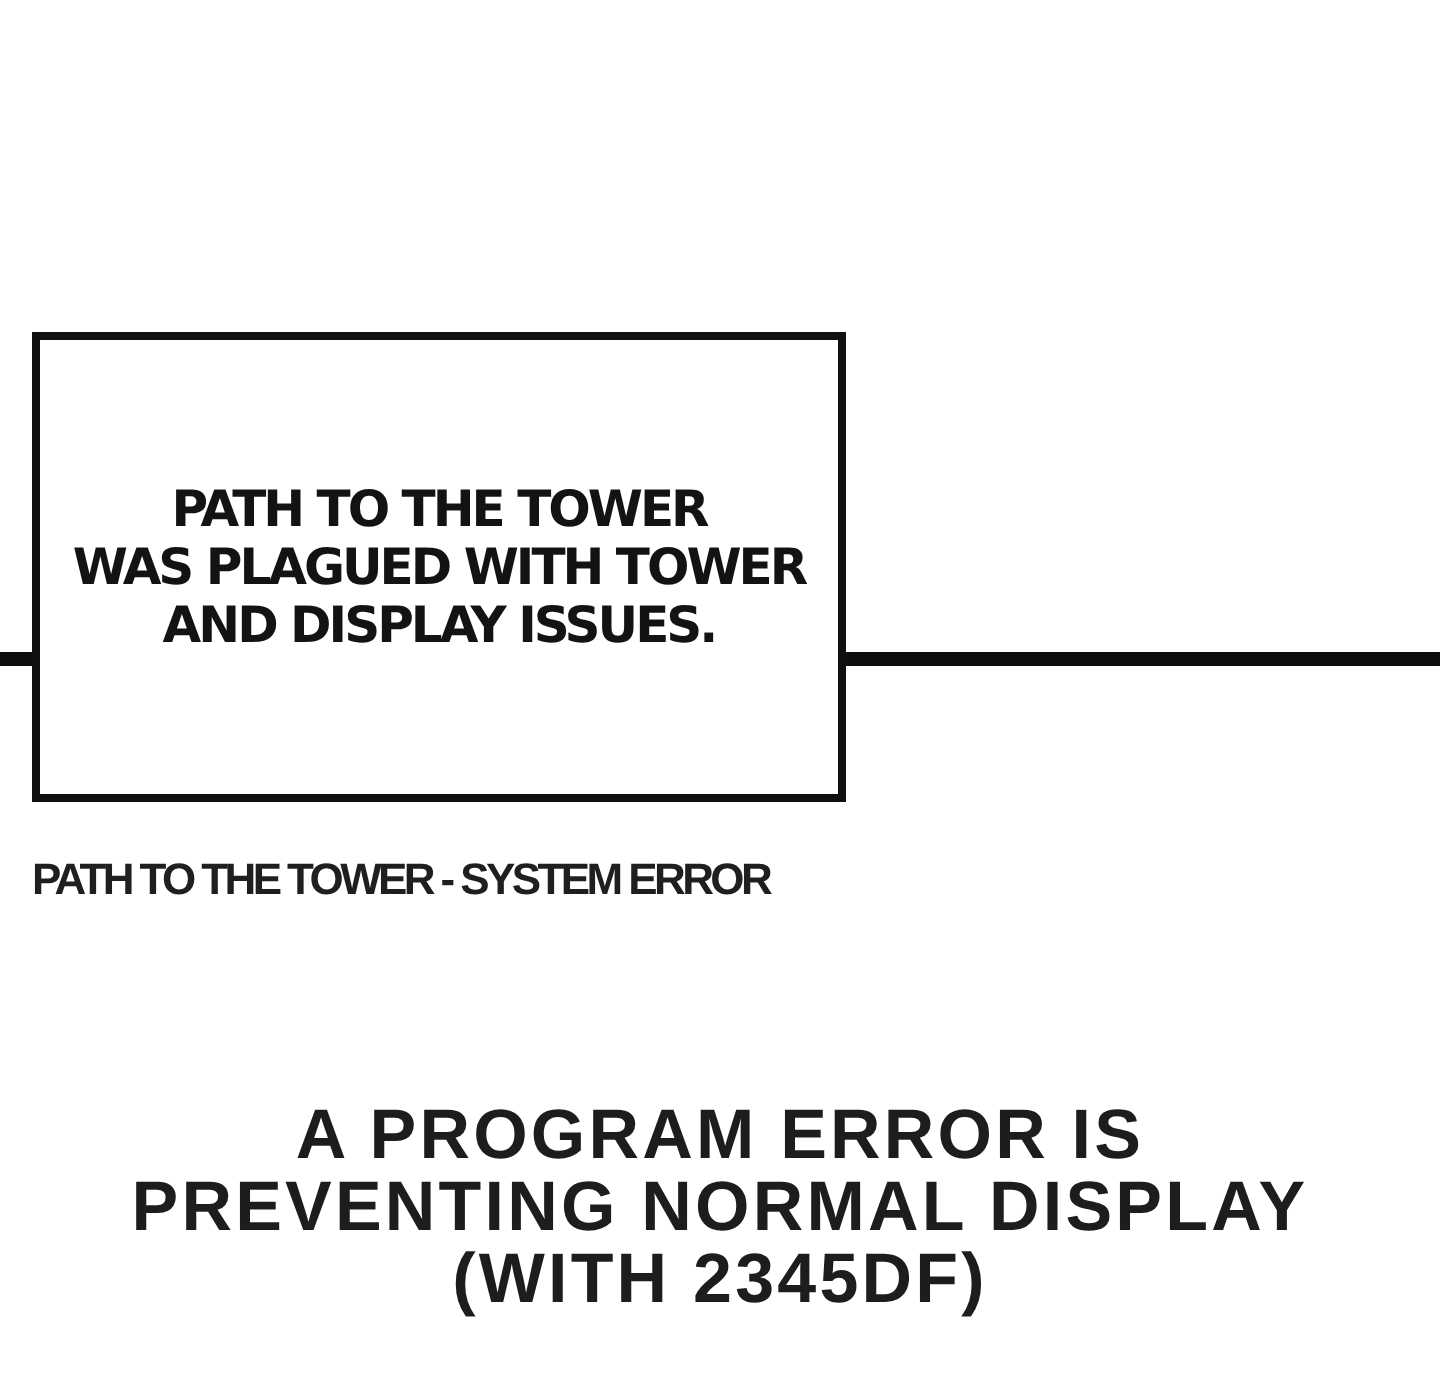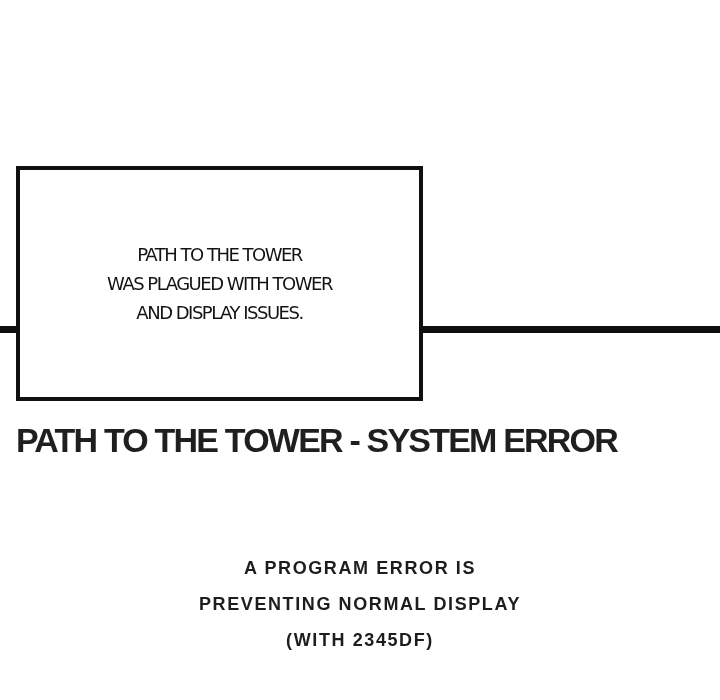--- a/index.html
+++ b/index.html
@@ -34,52 +34,52 @@
     box-sizing: border-box;
     background: #ffffff;
     border: 4px solid #101010;
     display: flex;
     flex-direction: column;
     align-items: center;
     justify-content: center;
   }
   .narration-text {
     font-family: "DejaVu Sans", sans-serif;
-    font-weight: normal;
-    font-size: 18px;
+    font-weight: bold;
+    font-size: 25px;
     line-height: 29px;
     letter-spacing: -1.5px;
     color: #131313;
     text-align: center;
     white-space: nowrap;
   }
   .narration-text div { white-space: nowrap; }
   
   .caption {
     position: absolute;
     left: 16px;
     top: 420px;
     font-family: "Liberation Sans", sans-serif;
     font-weight: 600;
-    font-size: 34px;
+    font-size: 22px;
     line-height: 40px;
     letter-spacing: -1.8px;
     color: #1f1f1f;
     white-space: nowrap;
   }
   
   .error-block {
     position: absolute;
     left: 0;
     top: 550px;
     width: 720px;
     text-align: center;
     font-family: "Liberation Sans", sans-serif;
     font-weight: 600;
-    font-size: 18px;
+    font-size: 35px;
     line-height: 36px;
     letter-spacing: 1.6px;
     color: #1d1d1d;
   }
   .error-block div { white-space: nowrap; }
 </style>
 </head>
 <body>
 
 <div class="stage">

